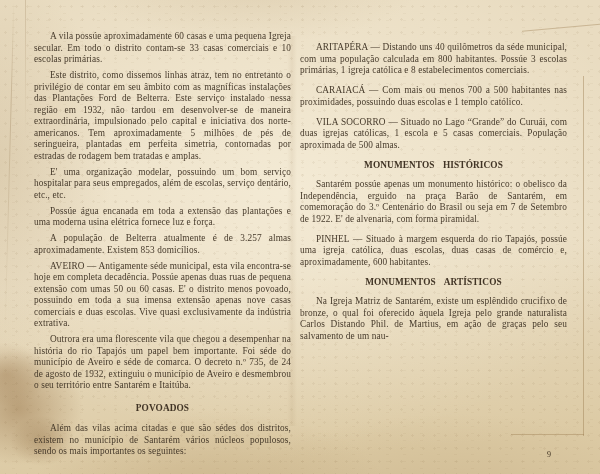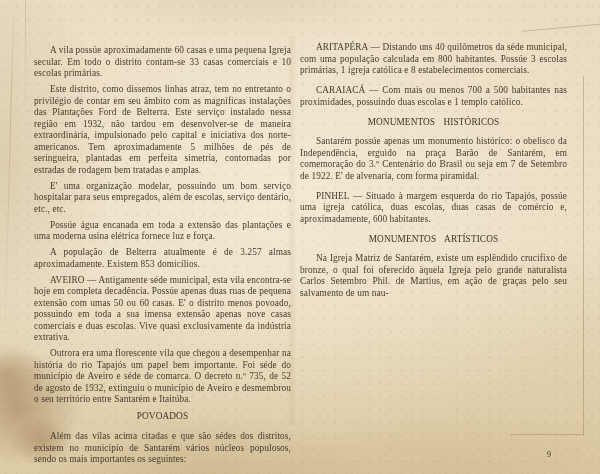--- a/index.html
+++ b/index.html
@@ -45,31 +45,31 @@
   .edge-bottom   { left: 511px; top: 434px; width: 73px; height: 1px;
                    background: rgba(150,118,74,.38); }
   .gutter-shade  { left: 287px; top: 36px; width: 10px; height: 390px;
                    background: linear-gradient(90deg, rgba(150,120,80,0), rgba(150,120,80,.10), rgba(150,120,80,0)); }
 
   .col { position: absolute; text-align: justify; }
   .col p {
     margin: 0; font-size: 9.3px; line-height: 11.5px;
     text-indent: 16px; letter-spacing: .1px;
   }
-  .col-left  { left: 34px;  top: 45px; width: 257px; }
+  .col-left  { left: 34px;  top: 31px; width: 257px; }
   .col-right { left: 300px; top: 42px; width: 267px; }
   .col-left  p { margin-bottom: 4.5px; }
   .col-right p { margin-bottom: 8.5px; }
   .heading {
     text-align: center; text-indent: 0 !important;
-    font-size: 9.6px; font-weight: 400;
+    font-size: 9.6px; font-weight: 700;
     letter-spacing: 1.6px; word-spacing: 6px;
     color: #413425;
   }
-  .col-left  .heading { margin: 5px 0 9px !important; }
+  .col-left  .heading { margin: 11px 0 9px !important; }
   .col-right .heading { margin: 3px 0 8px !important; }
   .page-mark {
     position: absolute; left: 547px; top: 450px;
     font-size: 8px; color: #3f3222;
   }
 </style>
 </head>
 <body>
 
 <div class="scan">
@@ -81,30 +81,31 @@
   <div class="crease edge-bottom"></div>
   <div class="crease gutter-shade"></div>
 
   <div class="col col-left">
     <p>A vila possúe aproximadamente 60 casas e uma pequena Igreja secular. Em todo o distrito contam-se 33 casas comerciais e 10 escolas primárias.</p>
     <p>Este distrito, como dissemos linhas atraz, tem no entretanto o privilégio de contar em seu âmbito com as magníficas instalações das Plantações Ford de Belterra. Este serviço instalado nessa região em 1932, não tardou em desenvolver-se de maneira extraordinária, impulsionado pelo capital e iniciativa dos norte-americanos. Tem aproximadamente 5 milhões de pés de seringueira, plantadas em perfeita simetria, contornadas por estradas de rodagem bem tratadas e amplas.</p>
     <p>E' uma organização modelar, possuindo um bom serviço hospitalar para seus empregados, além de escolas, serviço dentário, etc., etc.</p>
     <p>Possúe água encanada em toda a extensão das plantações e uma moderna usina elétrica fornece luz e força.</p>
     <p>A população de Belterra atualmente é de 3.257 almas aproximadamente. Existem 853 domicílios.</p>
     <p>AVEIRO — Antigamente séde municipal, esta vila encontra-se hoje em completa decadência. Possúe apenas duas ruas de pequena extensão com umas 50 ou 60 casas. E' o distrito menos povoado, possuindo em toda a sua imensa extensão apenas nove casas comerciais e duas escolas. Vive quasi exclusivamente da indústria extrativa.</p>
-    <p>Outrora era uma florescente vila que chegou a desempenhar na história do rio Tapajós um papel bem importante. Foi séde do município de Aveiro e séde de comarca. O decreto n.º 735, de 52 de agosto de 1932, extinguiu o município de Aveiro e desmembrou o seu território entre Santarém e Itaitúba.</p>
+    <p>Outrora era uma florescente vila que chegou a desempenhar na história do rio Tapajós um papel bem importante. Foi séde do município de Aveiro e séde de comarca. O decreto n.º 735, de 24 de agosto de 1932, extinguiu o município de Aveiro e desmembrou o seu território entre Santarém e Itaitúba.</p>
     <p class="heading">POVOADOS</p>
     <p>Além das vilas acima citadas e que são sédes dos distritos, existem no município de Santarém vários núcleos populosos, sendo os mais importantes os seguintes:</p>
   </div>
 
   <div class="col col-right">
     <p>ARITAPÉRA — Distando uns 40 quilômetros da séde municipal, com uma população calculada em 800 habitantes. Possúe 3 escolas primárias, 1 igreja católica e 8 estabelecimentos comerciais.</p>
     <p>CARAIACÁ — Com mais ou menos 700 a 500 habitantes nas proximidades, possuindo duas escolas e 1 templo católico.</p>
+    <p>VILA SOCORRO — Situado no Lago “Grande” do Curuái, com duas igrejas católicas, 1 escola e 5 casas comerciais. População aproximada de 500 almas.</p>
     <p class="heading">MONUMENTOS HISTÓRICOS</p>
     <p>Santarém possúe apenas um monumento histórico: o obelisco da Independência, erguido na praça Barão de Santarém, em comemoração do 3.º Centenário do Brasil ou seja em 7 de Setembro de 1922. E' de alvenaria, com forma piramidal.</p>
     <p>PINHEL — Situado à margem esquerda do rio Tapajós, possúe uma igreja católica, duas escolas, duas casas de comércio e, aproximadamente, 600 habitantes.</p>
     <p class="heading">MONUMENTOS ARTÍSTICOS</p>
-    <p>Na Igreja Matriz de Santarém, existe um esplêndido crucifixo de bronze, o qual foi oferecido àquela Igreja pelo grande naturalista Carlos Setembro Phil. de Martius, em ação de graças pelo seu salvamento de um nau-</p>
+    <p>Na Igreja Matriz de Santarém, existe um esplêndido crucifixo de bronze, o qual foi oferecido àquela Igreja pelo grande naturalista Carlos Distando Phil. de Martius, em ação de graças pelo seu salvamento de um nau-</p>
   </div>
 
   <div class="page-mark">9</div>
 
 </div>
 
 </body></html>

